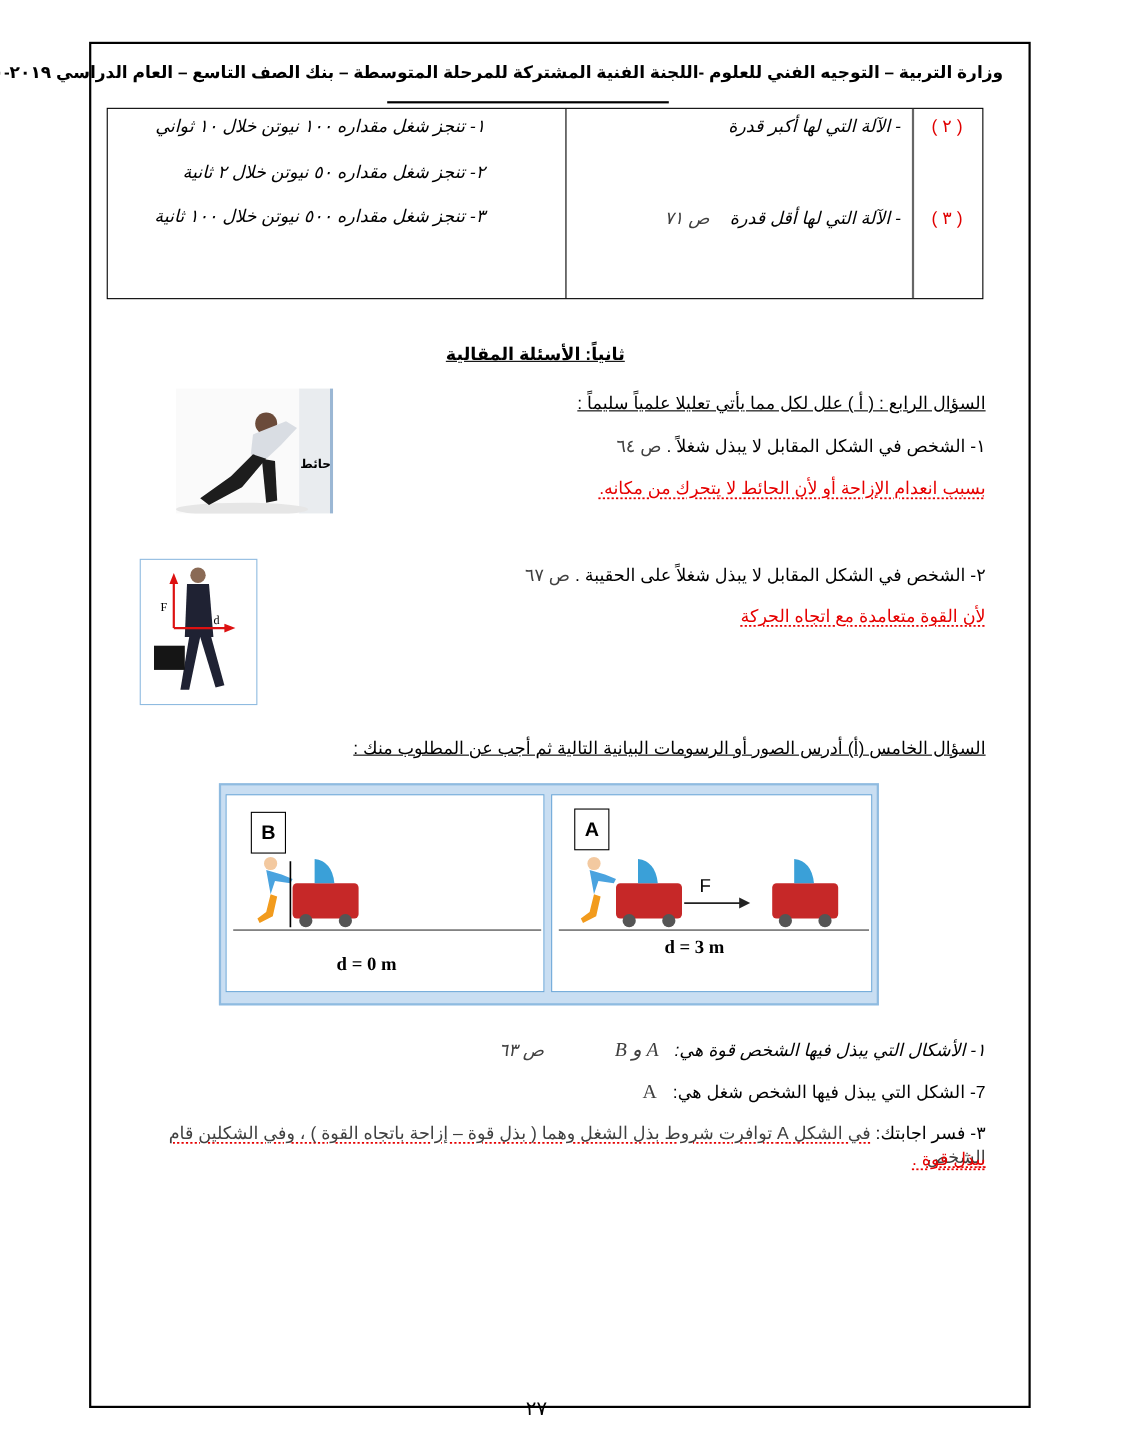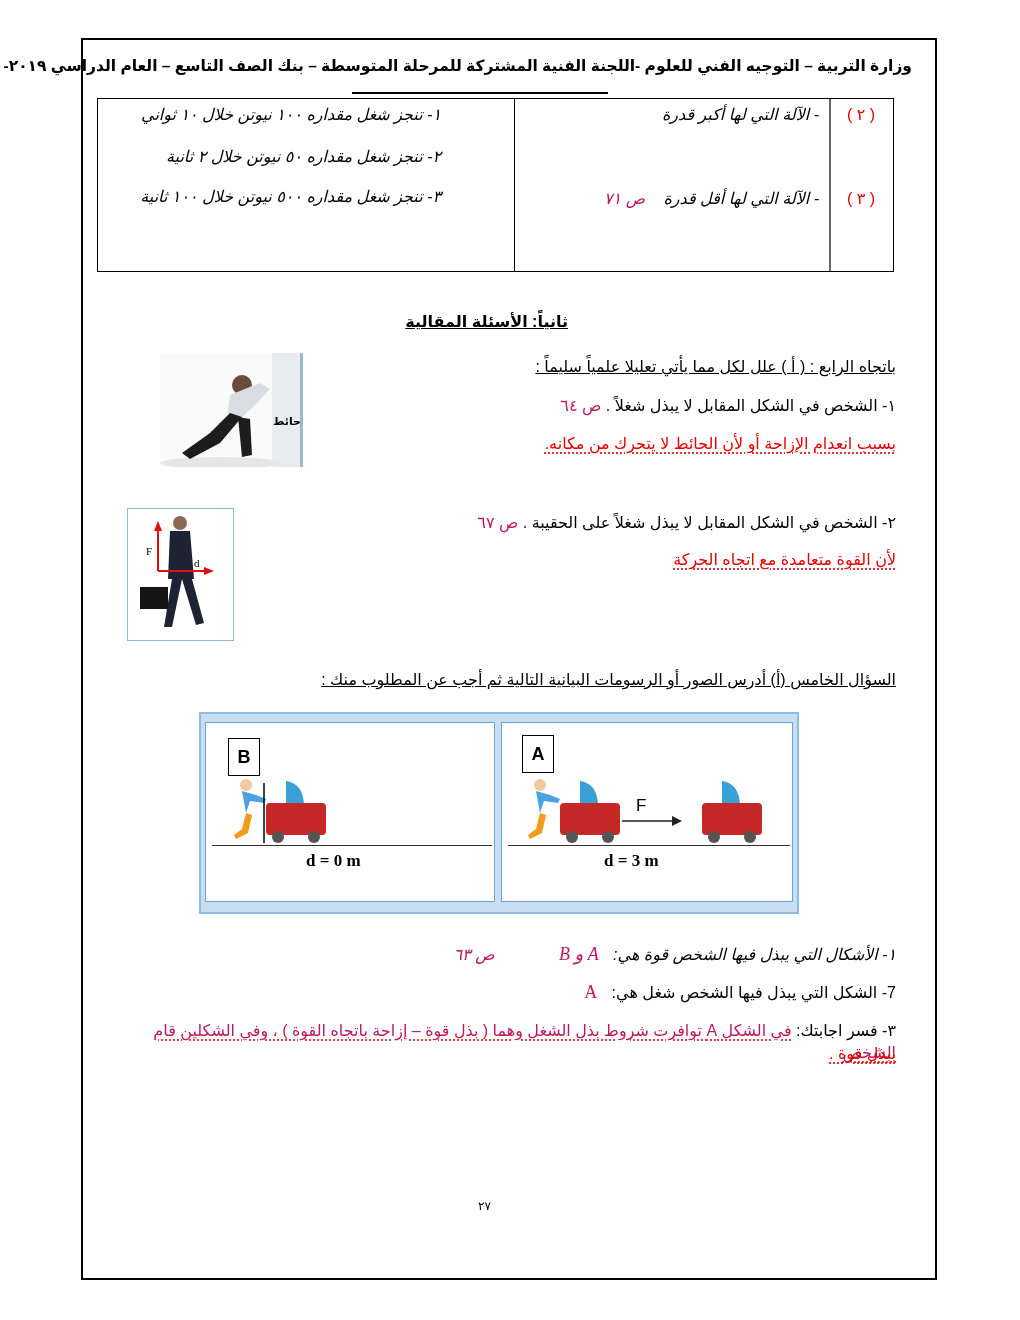--- a/index.html
+++ b/index.html
@@ -7,34 +7,34 @@
   .page-frame { position: absolute; left: 81px; top: 38px; width: 856px; height: 1242px; border: 2px solid #000; box-sizing: border-box; }
   .header-title { position: absolute; left: 84px; top: 57px; width: 828px; text-align: right; font-weight: bold; font-size: 15.5px; direction: rtl; white-space: nowrap; }
   .header-rule { position: absolute; left: 352px; top: 92px; width: 256px; height: 0; border-top: 2px solid #000; }
 
   .match-table { position: absolute; left: 97px; top: 98px; width: 797px; height: 174px; border: 1.5px solid #000; box-sizing: border-box; direction: rtl; }
   .match-table .col-num { position: absolute; right: 0; top: 0; width: 64px; height: 100%; border-left: 2px solid #666; box-sizing: border-box; }
   .match-table .col-a { position: absolute; right: 64px; top: 0; width: 315px; height: 100%; border-left: 1.5px solid #000; box-sizing: border-box; }
   .match-table .col-b { position: absolute; left: 0; top: 0; width: 353px; height: 100%; }
   .num { position: absolute; right: 0; width: 64px; text-align: center; color: #e00000; font-size: 16px; }
   .cell-text { position: absolute; right: 10px; font-size: 16px; white-space: nowrap; direction: rtl; font-style: italic; }
-  .red { color: #be185d; }
+  .red { color: #404040; }
 
   .section-title { position: absolute; right: 452px; top: 312px; font-weight: bold; font-size: 16px; text-decoration: underline; direction: rtl; white-space: nowrap; }
   .q-heading { position: absolute; right: 124px; font-size: 16px; text-decoration: underline; direction: rtl; white-space: nowrap; }
   .q-line { position: absolute; right: 124px; font-size: 16px; direction: rtl; white-space: nowrap; }
   .answer { position: absolute; right: 124px; font-size: 16px; color: #e60000; direction: rtl; white-space: nowrap; text-decoration: underline dotted #e60000; text-underline-offset: 4px; }
 
   .img-box { position: absolute; overflow: hidden; }
   .fig-panel { position: absolute; border: 2px solid #8fbbe0; background: #c9def2; box-sizing: border-box; }
   .fig-inner { position: absolute; background: #fff; border: 1.5px solid #6aa6d8; box-sizing: border-box; }
   .label-box { position: absolute; width: 30px; height: 36px; border: 1.5px solid #000; background: #fff; font-weight: bold; font-size: 18px; text-align: center; line-height: 36px; }
   .ground { position: absolute; height: 0; border-top: 1.5px solid #333; }
   .dist { position: absolute; font-family: "Liberation Serif", "DejaVu Serif", serif; font-weight: bold; font-size: 17px; white-space: nowrap; }
-  .page-num { position: absolute; left: 478px; top: 1199px; font-size: 12px; }
+  .page-num { position: absolute; left: 478px; top: 1270px; font-size: 18px; }
 </style>
 </head>
 <body>
 
 <div class="page-frame"></div>
 
 <div class="header-title">وزارة التربية – التوجيه الفني للعلوم -اللجنة الفنية المشتركة للمرحلة المتوسطة – بنك الصف التاسع – العام الدراسي ٢٠١٩-٢٠٢٠م</div>
 <div class="header-rule"></div>
 
 <div class="match-table">
@@ -52,21 +52,21 @@
     </div>
   </div>
   <div class="col-b">
     <div class="cell-text" style="top:6px;">١- تنجز شغل مقداره ١٠٠ نيوتن خلال ١٠ ثواني</div>
     <div class="cell-text" style="top:48px;">٢- تنجز شغل مقداره ٥٠ نيوتن خلال ٢ ثانية</div>
     <div class="cell-text" style="top:88px;">٣- تنجز شغل مقداره ٥٠٠ نيوتن خلال ١٠٠ ثانية</div>
   </div>
 </div>
 
 <div class="section-title">ثانياً: الأسئلة المقالية</div>
-<div class="q-heading" style="top:357px;">باتجاه الرابع : ( أ ) علل لكل مما يأتي تعليلا علمياً سليماً :</div>
+<div class="q-heading" style="top:357px;">السؤال الرابع : ( أ ) علل لكل مما يأتي تعليلا علمياً سليماً :</div>
 
 <div class="q-line" style="top:396px;">
   <span>١- الشخص في الشكل المقابل لا يبذل شغلاً .</span>
   <span class="red">ص ٦٤</span>
 </div>
 <div class="answer" style="top:434px;">بسبب انعدام الإزاحة أو لأن الحائط لا يتحرك من مكانه.</div>
 
 <div class="img-box" style="left:160px; top:353px; width:143px; height:114px;">
   <svg width="143" height="114" viewBox="0 0 143 114">
     <rect x="0" y="0" width="143" height="114" fill="#fafafa"></rect>
@@ -114,21 +114,21 @@
       <circle cx="40" cy="12" r="6" fill="#f3c9a0"></circle>
       <path d="M36 18 L50 22 L60 26 L58 30 L44 28 L40 40 Z" fill="#4aa3df"></path>
       <path d="M40 40 L46 42 L42 60 L30 66 L28 62 L36 56 Z" fill="#f29b1d"></path>
       <line x1="58" y1="10" x2="58" y2="70" stroke="#000" stroke-width="1.5"></line>
       <rect x="60" y="30" width="60" height="32" rx="4" fill="#c62828"></rect>
       <path d="M80 30 L80 8 Q96 10 98 30 Z" fill="#3aa0d8"></path>
       <circle cx="72" cy="64" r="6" fill="#555"></circle>
         <circle cx="108" cy="64" r="6" fill="#555"></circle>
     </svg>
     <div class="ground" style="left:6px; top:122px; width:280px;"></div>
-    <div class="dist" style="left:100px; top:128px;">d = 0 m</div>
+    <div class="dist" style="left:100px; top:144px;">d = 0 m</div>
   </div>
 
   <div class="fig-inner" style="left:300px; top:8px; width:292px; height:180px;">
     <div class="label-box" style="left:20px; top:12px;">A</div>
     <svg style="position:absolute; left:0; top:50px;" width="292" height="80" viewBox="0 0 292 80">
       <circle cx="38" cy="12" r="6" fill="#f3c9a0"></circle>
       <path d="M34 18 L48 22 L58 26 L56 30 L42 28 L38 40 Z" fill="#4aa3df"></path>
       <path d="M38 40 L44 42 L40 60 L28 66 L26 62 L34 56 Z" fill="#f29b1d"></path>
       <rect x="58" y="30" width="60" height="32" rx="4" fill="#c62828"></rect>
       <path d="M78 30 L78 8 Q94 10 96 30 Z" fill="#3aa0d8"></path>

